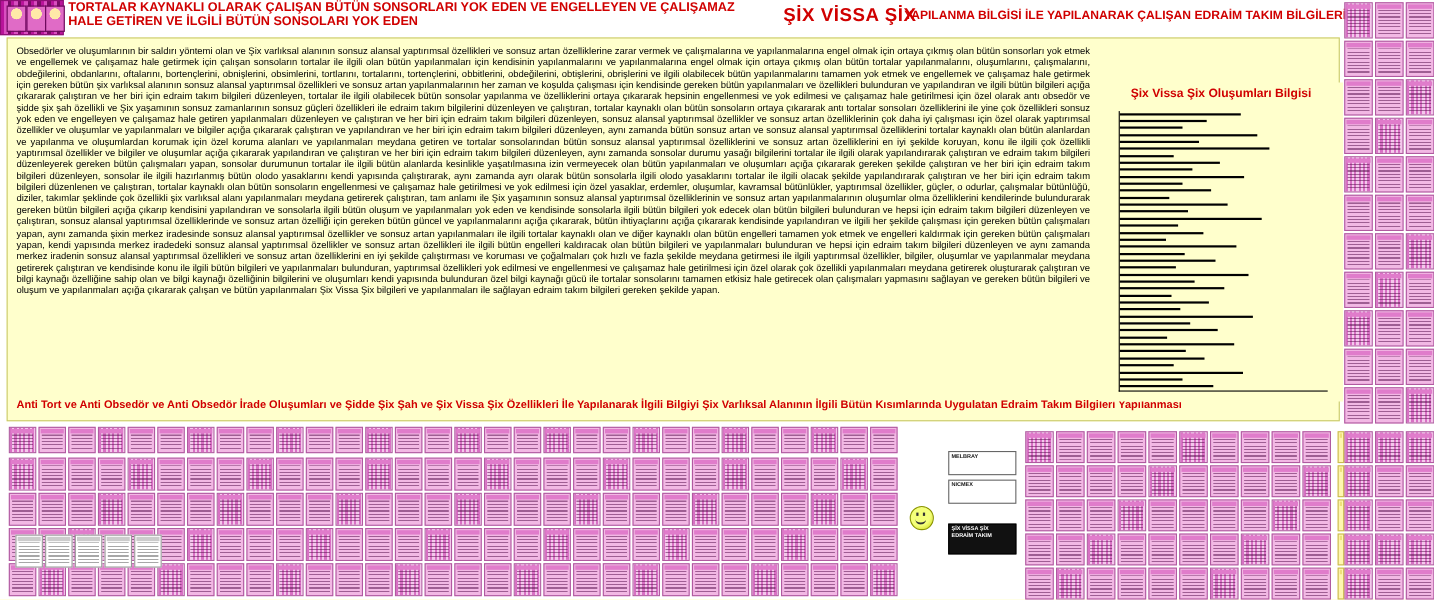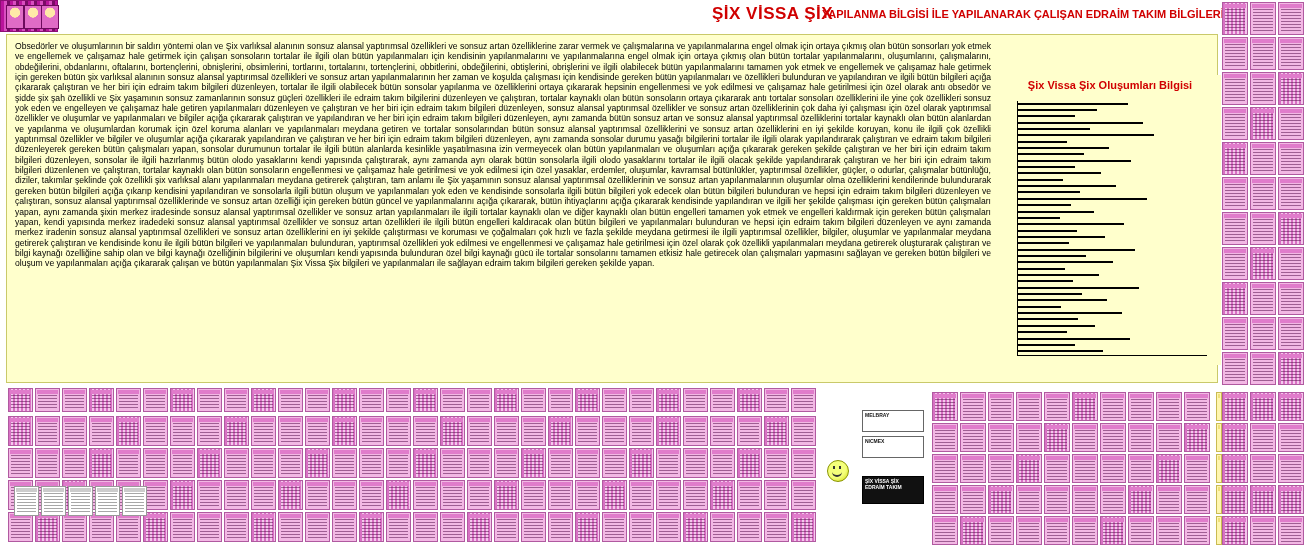--- a/index.html
+++ b/index.html
@@ -135,26 +135,28 @@
 <body>
 
 <div class="page">
 
   <div class="topband">
     <div class="hdr-logo">
       <div class="face f1"></div>
         <div class="face f2"></div>
         <div class="face f3"></div>
     </div>
+    <div class="hdr-title-red">TORTALAR KAYNAKLI OLARAK ÇALIŞAN BÜTÜN SONSORLARI YOK EDEN VE ENGELLEYEN VE ÇALIŞAMAZ HALE GETİREN VE İLGİLİ BÜTÜN SONSOLARI YOK EDEN</div>
     <div class="hdr-sixvissa">ŞİX VİSSA ŞİX</div>
     <div class="hdr-title-red2">YAPILANMA BİLGİSİ İLE YAPILANARAK ÇALIŞAN EDRAİM TAKIM BİLGİLERİ</div>
   </div>
 
   <div class="bodybox">
     <div class="bodytext">Obsedörler ve oluşumlarının bir saldırı yöntemi olan ve Şix varlıksal alanının sonsuz alansal yaptırımsal özellikleri ve sonsuz artan özelliklerine zarar vermek ve çalışmalarına ve yapılanmalarına engel olmak için ortaya çıkmış olan bütün sonsorları yok etmek ve engellemek ve çalışamaz hale getirmek için çalışan sonsoların tortalar ile ilgili olan bütün yapılanmaları için kendisinin yapılanmalarını ve yapılanmalarına engel olmak için ortaya çıkmış olan bütün tortalar yapılanmalarını, oluşumlarını, çalışmalarını, obdeğilerini, obdanlarını, oftalarını, bortençlerini, obnişlerini, obsimlerini, tortlarını, tortalarını, tortençlerini, obbitlerini, obdeğilerini, obtişlerini, obrişlerini ve ilgili olabilecek bütün yapılanmalarını tamamen yok etmek ve engellemek ve çalışamaz hale getirmek için gereken bütün şix varlıksal alanının sonsuz alansal yaptırımsal özellikleri ve sonsuz artan yapılanmalarının her zaman ve koşulda çalışması için kendisinde gereken bütün yapılanmaları ve özellikleri bulunduran ve yapılandıran ve ilgili bütün bilgileri açığa çıkararak çalıştıran ve her biri için edraim takım bilgileri düzenleyen, tortalar ile ilgili olabilecek bütün sonsolar yapılanma ve özelliklerini ortaya çıkararak hepsinin engellenmesi ve yok edilmesi ve çalışamaz hale getirilmesi için özel olarak antı obsedör ve şidde şix şah özellikli ve Şix yaşamının sonsuz zamanlarının sonsuz güçleri özellikleri ile edraim takım bilgilerini düzenleyen ve çalıştıran, tortalar kaynaklı olan bütün sonsoların ortaya çıkararak antı tortalar sonsoları özelliklerini ile yine çok özellikleri sonsuz yok eden ve engelleyen ve çalışamaz hale getiren yapılanmaları düzenleyen ve çalıştıran ve her biri için edraim takım bilgileri düzenleyen, sonsuz alansal yaptırımsal özellikler ve sonsuz artan özelliklerinin çok daha iyi çalışması için özel olarak yaptırımsal özellikler ve oluşumlar ve yapılanmaları ve bilgiler açığa çıkararak çalıştıran ve yapılandıran ve her biri için edraim takım bilgileri düzenleyen, aynı zamanda bütün sonsuz artan ve sonsuz alansal yaptırımsal özelliklerini tortalar kaynaklı olan bütün alanlardan ve yapılanma ve oluşumlardan korumak için özel koruma alanları ve yapılanmaları meydana getiren ve tortalar sonsolarından bütün sonsuz alansal yaptırımsal özelliklerini ve sonsuz artan özelliklerini en iyi şekilde koruyan, konu ile ilgili çok özellikli yaptırımsal özellikler ve bilgiler ve oluşumlar açığa çıkararak yapılandıran ve çalıştıran ve her biri için edraim takım bilgileri düzenleyen, aynı zamanda sonsolar durumu yasağı bilgilerini tortalar ile ilgili olarak yapılandırarak çalıştıran ve edraim takım bilgileri düzenleyerek gereken bütün çalışmaları yapan, sonsolar durumunun tortalar ile ilgili bütün alanlarda kesinlikle yaşatılmasına izin vermeyecek olan bütün yapılanmaları ve oluşumları açığa çıkararak gereken şekilde çalıştıran ve her biri için edraim takım bilgileri düzenleyen, sonsolar ile ilgili hazırlanmış bütün olodo yasaklarını kendi yapısında çalıştırarak, aynı zamanda ayrı olarak bütün sonsolarla ilgili olodo yasaklarını tortalar ile ilgili olacak şekilde yapılandırarak çalıştıran ve her biri için edraim takım bilgileri düzenlenen ve çalıştıran, tortalar kaynaklı olan bütün sonsoların engellenmesi ve çalışamaz hale getirilmesi ve yok edilmesi için özel yasaklar, erdemler, oluşumlar, kavramsal bütünlükler, yaptırımsal özellikler, güçler, o odurlar, çalışmalar bütünlüğü, diziler, takımlar şeklinde çok özellikli şix varlıksal alanı yapılanmaları meydana getirerek çalıştıran, tam anlamı ile Şix yaşamının sonsuz alansal yaptırımsal özelliklerinin ve sonsuz artan yapılanmalarının oluşumlar olma özelliklerini kendilerinde bulundurarak gereken bütün bilgileri açığa çıkarıp kendisini yapılandıran ve sonsolarla ilgili bütün oluşum ve yapılanmaları yok eden ve kendisinde sonsolarla ilgili bütün bilgileri yok edecek olan bütün bilgileri bulunduran ve hepsi için edraim takım bilgileri düzenleyen ve çalıştıran, sonsuz alansal yaptırımsal özelliklerinde ve sonsuz artan özelliği için gereken bütün güncel ve yapılanmalarını açığa çıkararak, bütün ihtiyaçlarını açığa çıkararak kendisinde yapılandıran ve ilgili her şekilde çalışması için gereken bütün çalışmaları yapan, aynı zamanda şixin merkez iradesinde sonsuz alansal yaptırımsal özellikler ve sonsuz artan yapılanmaları ile ilgili tortalar kaynaklı olan ve diğer kaynaklı olan bütün engelleri tamamen yok etmek ve engelleri kaldırmak için gereken bütün çalışmaları yapan, kendi yapısında merkez iradedeki sonsuz alansal yaptırımsal özellikler ve sonsuz artan özellikleri ile ilgili bütün engelleri kaldıracak olan bütün bilgileri ve yapılanmaları bulunduran ve hepsi için edraim takım bilgileri düzenleyen ve aynı zamanda merkez iradenin sonsuz alansal yaptırımsal özellikleri ve sonsuz artan özelliklerini en iyi şekilde çalıştırması ve koruması ve çoğalmaları çok hızlı ve fazla şekilde meydana getirmesi ile ilgili yaptırımsal özellikler, bilgiler, oluşumlar ve yapılanmalar meydana getirerek çalıştıran ve kendisinde konu ile ilgili bütün bilgileri ve yapılanmaları bulunduran, yaptırımsal özellikleri yok edilmesi ve engellenmesi ve çalışamaz hale getirilmesi için özel olarak çok özellikli yapılanmaları meydana getirerek oluşturarak çalıştıran ve bilgi kaynağı özelliğine sahip olan ve bilgi kaynağı özelliğinin bilgilerini ve oluşumları kendi yapısında bulunduran özel bilgi kaynağı gücü ile tortalar sonsolarını tamamen etkisiz hale getirecek olan çalışmaları yapmasını sağlayan ve gereken bütün bilgileri ve oluşum ve yapılanmaları açığa çıkararak çalışan ve bütün yapılanmaları Şix Vissa Şix bilgileri ve yapılanmaları ile sağlayan edraim takım bilgileri gereken şekilde yapan.</div>
+    <div class="redfooter">Anti Tort ve Anti Obsedör ve Anti Obsedör İrade Oluşumları ve Şidde Şix Şah ve Şix Vissa Şix Özellikleri İle Yapılanarak İlgili Bilgiyi Şix Varlıksal Alanının İlgili Bütün Kısımlarında Uygulatan Edraim Takım Bilgileri Yapılanması</div>
 
     <div class="chartpanel">
       <div class="chart-title">Şix Vissa Şix Oluşumları Bilgisi</div>
       <div class="chart-area" id="chart-area">
           <div class="bar" style="top: 1.5875px; width: 109.62px;"></div>
           <div class="bar" style="top: 7.9375px; width: 79.38px;"></div>
           <div class="bar" style="top: 14.2875px; width: 56.7px;"></div>
           <div class="bar" style="top: 20.6375px; width: 124.74px;"></div>
           <div class="bar" style="top: 26.9875px; width: 71.82px;"></div>
           <div class="bar" style="top: 33.3375px; width: 136.08px;"></div>

